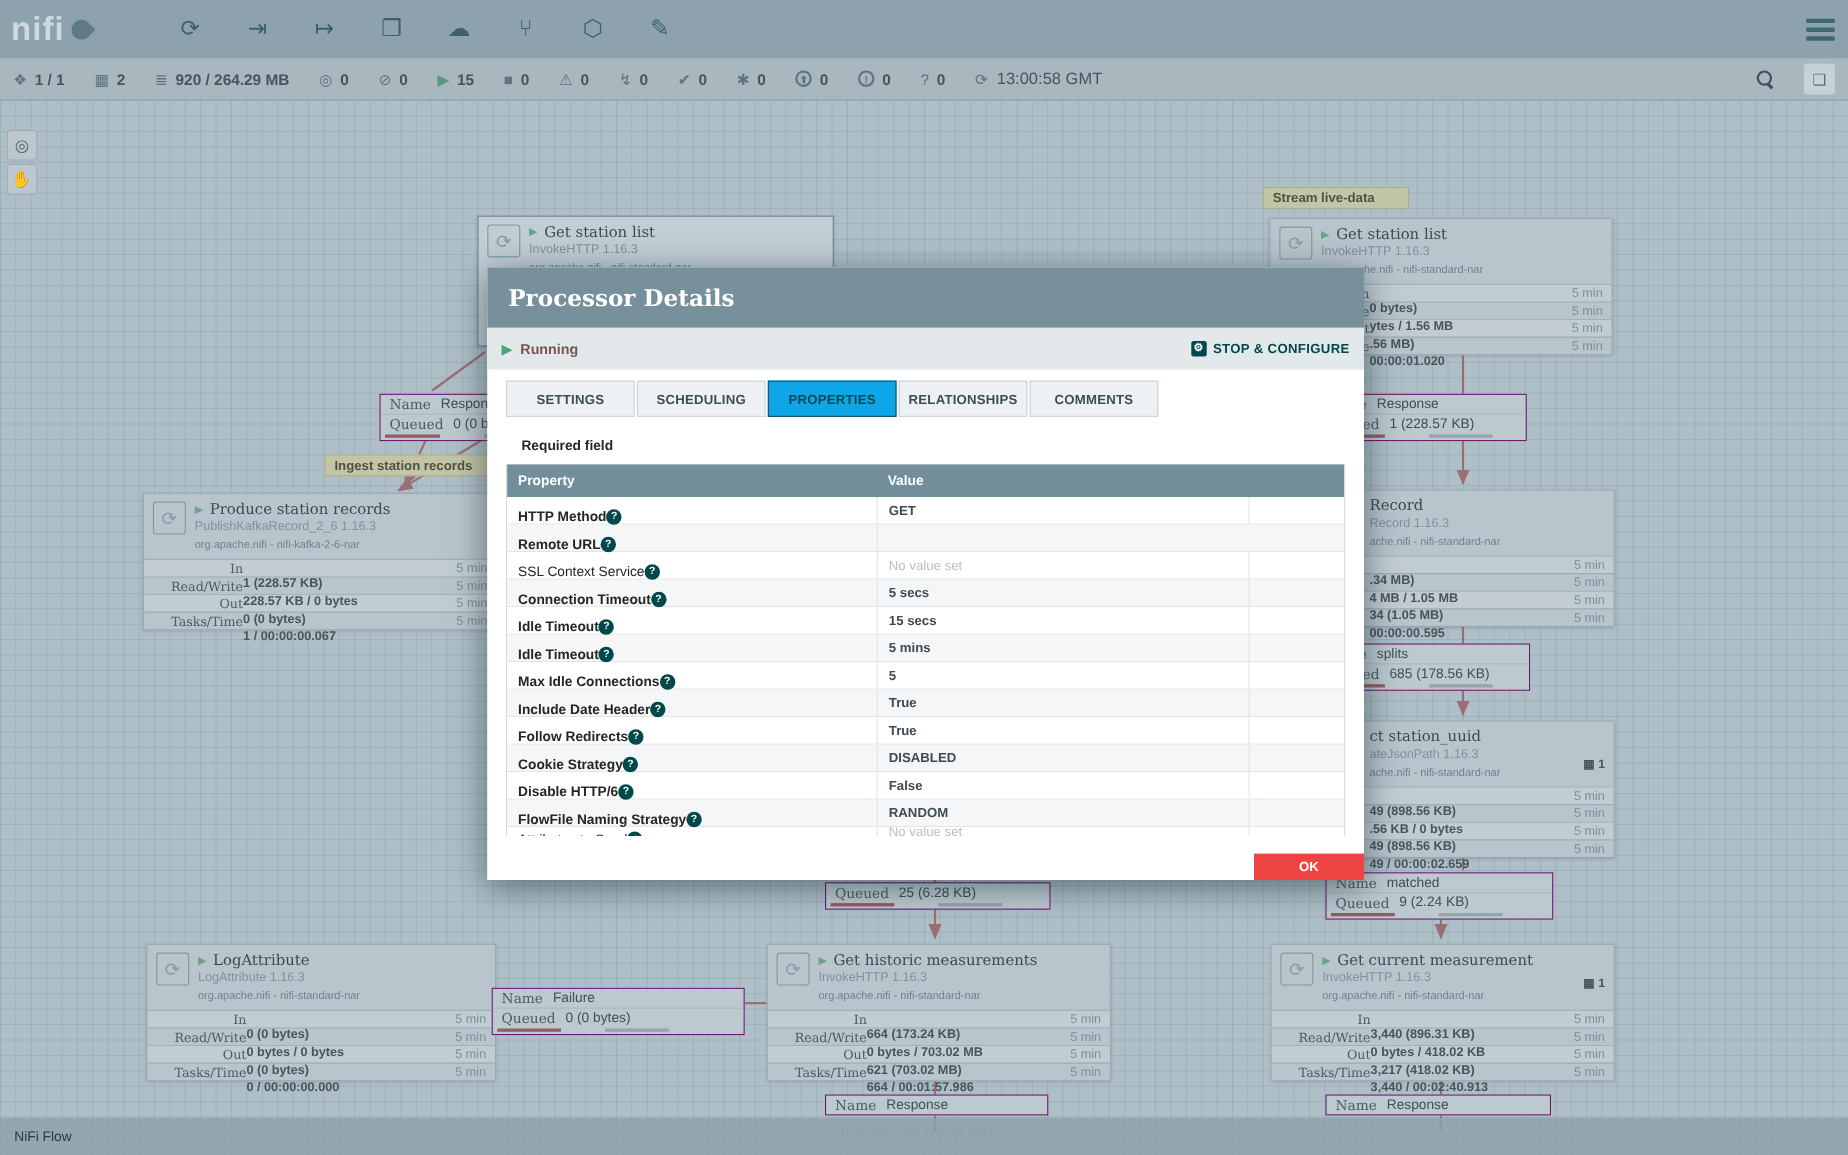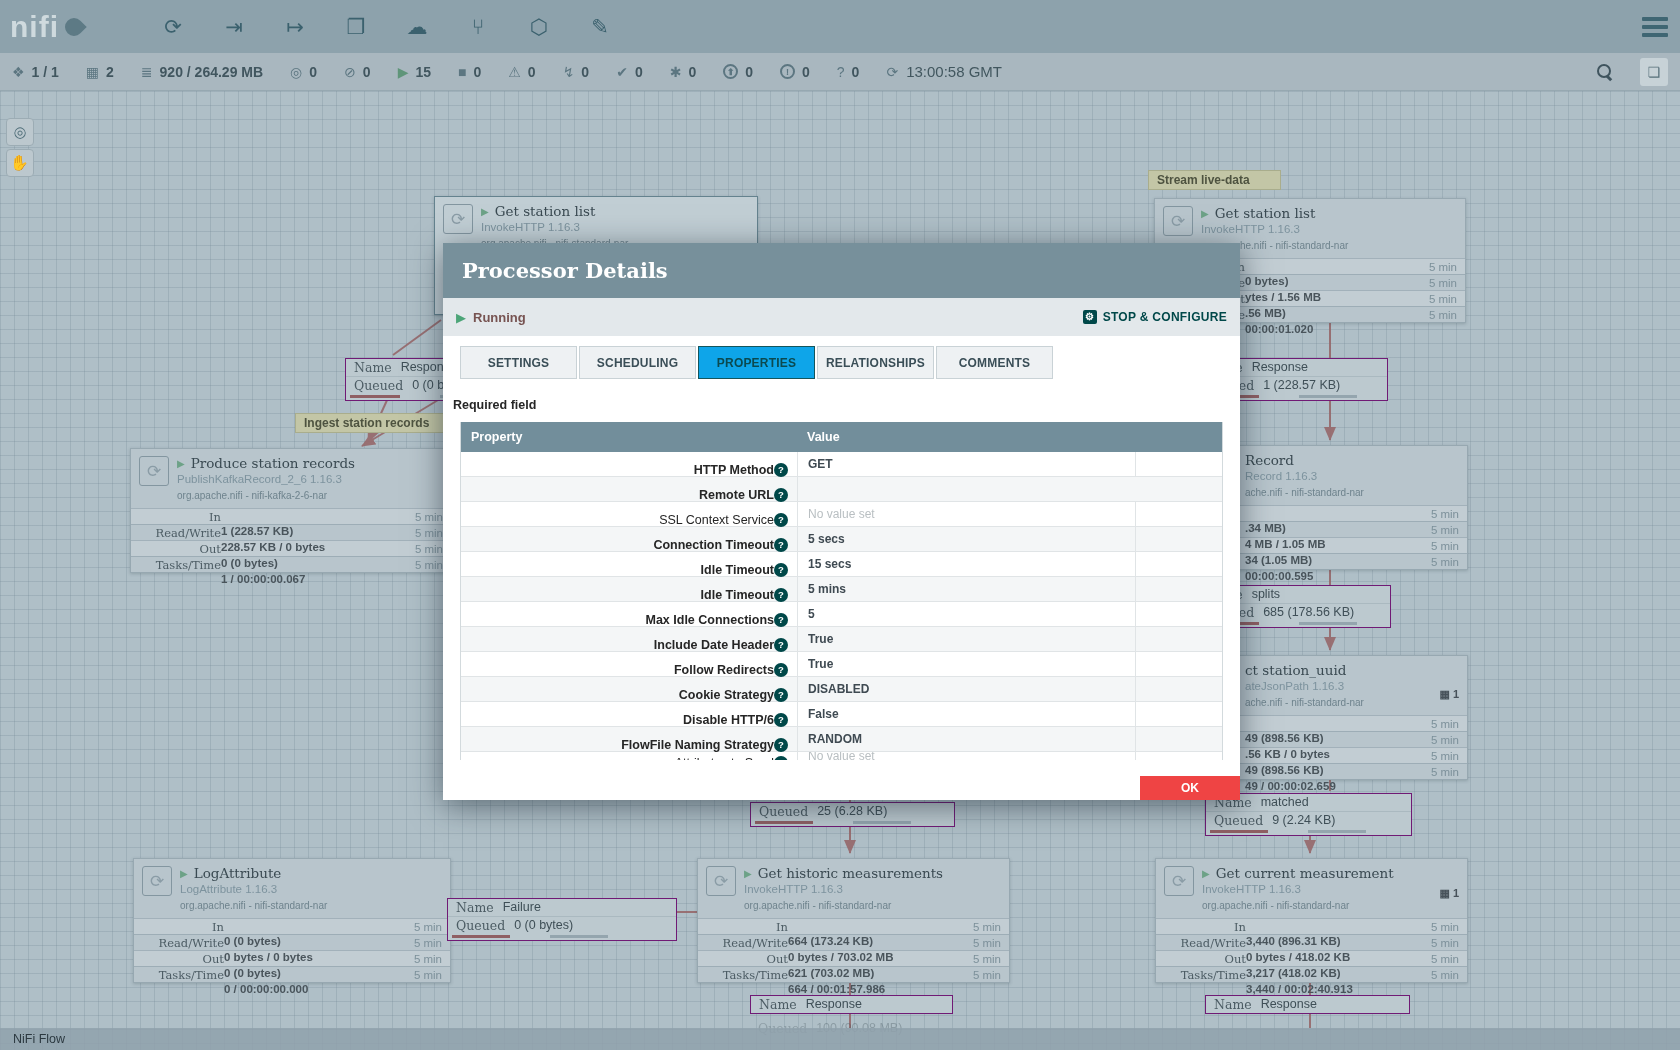--- a/index.html
+++ b/index.html
@@ -82,21 +82,21 @@
   .qkey{font-family:"DejaVu Serif",serif;color:#4c5c64;}
   .qval{color:#3f4f57;}
   .qbars{display:flex;gap:40px;padding:1px 4px 2px;}
   .qbars i{display:block;height:3px;width:58px;}
   .qbars .b1{background:#8f5f63;}
   .qbars .b2{background:#94a5ae;}
   .ghost-row{position:absolute;font-size:12.5px;color:#44545c;opacity:.32;white-space:nowrap;
        z-index:3;display:flex;gap:9px;}
   .ghost-row .qkey{opacity:1;}
 
-  .crumbbar{position:absolute;left:0;bottom:0;width:1680px;height:22px;
+  .crumbbar{position:absolute;left:0;bottom:0;width:1680px;height:34px;
       background:rgba(143,161,172,.85);display:flex;align-items:center;padding:0 13px;
       font-size:12.5px;color:#2c3940;z-index:6;}
 
   
   .overlayshadow{position:absolute;left:443px;top:243px;width:797px;height:557px;
       box-shadow:0 6px 30px rgba(20,35,45,.55);z-index:19;}
   .modal{position:absolute;left:443px;top:243px;width:797px;height:557px;background:#fff;
       z-index:20;display:flex;flex-direction:column;}
   .modal-header{height:55px;background:#77909b;color:#fff;display:flex;align-items:center;
       padding:0 19px;font-family:"DejaVu Serif",serif;font-weight:bold;font-size:21px;flex:none;}
@@ -107,32 +107,32 @@
   .run-text{color:#775351;font-weight:bold;font-size:13px;}
   .stopcfg{display:flex;align-items:center;gap:6px;color:#004849;font-weight:bold;font-size:12px;
       letter-spacing:.3px;cursor:pointer;}
   .stopcfg-icon{width:14px;height:14px;background:#004849;color:#fff;font-size:10px;line-height:14px;
       text-align:center;border-radius:2px;}
   .tabs{display:flex;gap:2px;padding:10px 17px 0;flex:none;}
   .tab{width:117px;height:33px;display:flex;align-items:center;justify-content:center;
       font-size:12px;font-weight:bold;color:#3a4e57;background:#eef1f3;border:1px solid #c9d2d6;
       letter-spacing:.2px;cursor:pointer;}
   .tab.active{background:#0ea5e9;border:1px solid #14555c;color:#0b4a50;}
-  .req-note{padding:19px 10px 10px;font-size:12.5px;font-weight:bold;color:#262626;flex:none;}
+  .req-note{padding:19px 31px 10px;font-size:12.5px;font-weight:bold;color:#262626;flex:none;}
   .ptable{margin:0 17px;border-left:1px solid #d3dadd;border-right:1px solid #d3dadd;flex:none;
       height:338px;overflow:hidden;}
   .pt-head{display:flex;background:#728E9B;color:#fff;font-weight:bold;font-size:12.5px;
       height:30px;align-items:center;}
   .c-prop{width:336px;padding-left:10px;flex:none;}
   .c-val{width:338px;padding-left:10px;flex:none;}
   .c-x{flex:1;}
   .prow{display:flex;align-items:stretch;height:25px;border-bottom:1px solid #e0e4e6;
       font-size:12.5px;background:#fff;}
   .prow:nth-child(even){background:#f4f6f7;}
-  .prop-cell{width:336px;display:flex;align-items:center;justify-content:flex-end;
+  .prop-cell{width:336px;display:flex;align-items:center;justify-content:flex-start;
       padding:0 9px 0 10px;color:#262626;flex:none;margin-top:11px;}
   .prow.req .prop-name{font-weight:bold;}
   .help{width:14px;height:14px;border-radius:50%;background:#004849;color:#fff;flex:none;
       display:flex;align-items:center;justify-content:center;cursor:pointer;}
   .help::after{content:"?";font-size:9.5px;font-weight:bold;}
   .val-cell{width:338px;padding:0 8px 0 10px;border-left:1px solid #e0e4e6;color:#3f4a52;
       font-weight:bold;display:flex;gap:6px;align-items:center;flex:none;font-size:12px;
       white-space:nowrap;overflow:hidden;}
   .prow.url .val-cell{font-size:11.5px;letter-spacing:-.3px;}
   .prow.unset .val-cell{color:#b9bfc2;font-weight:normal;}

